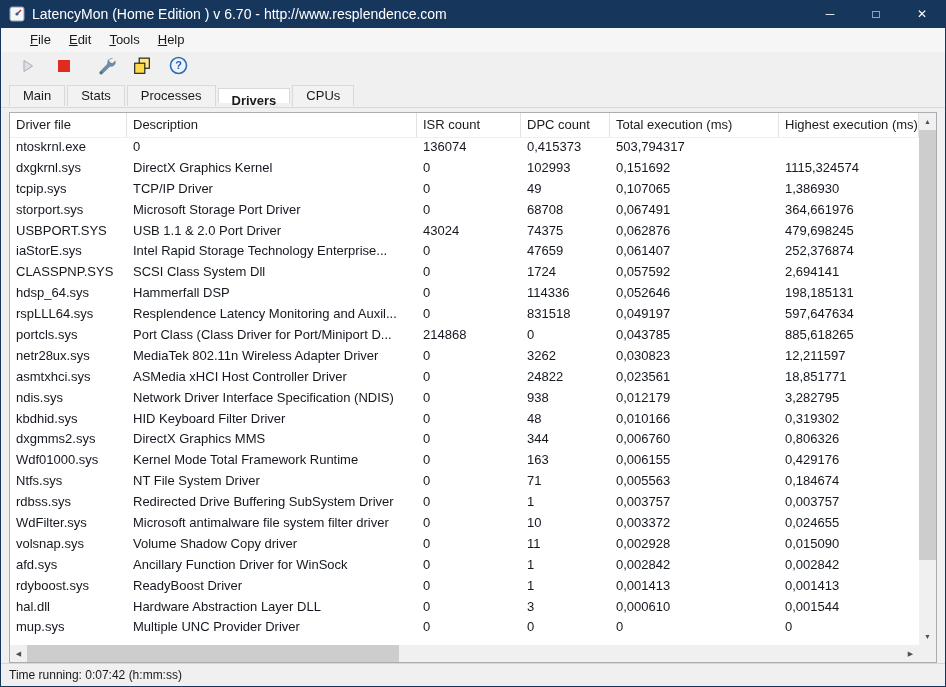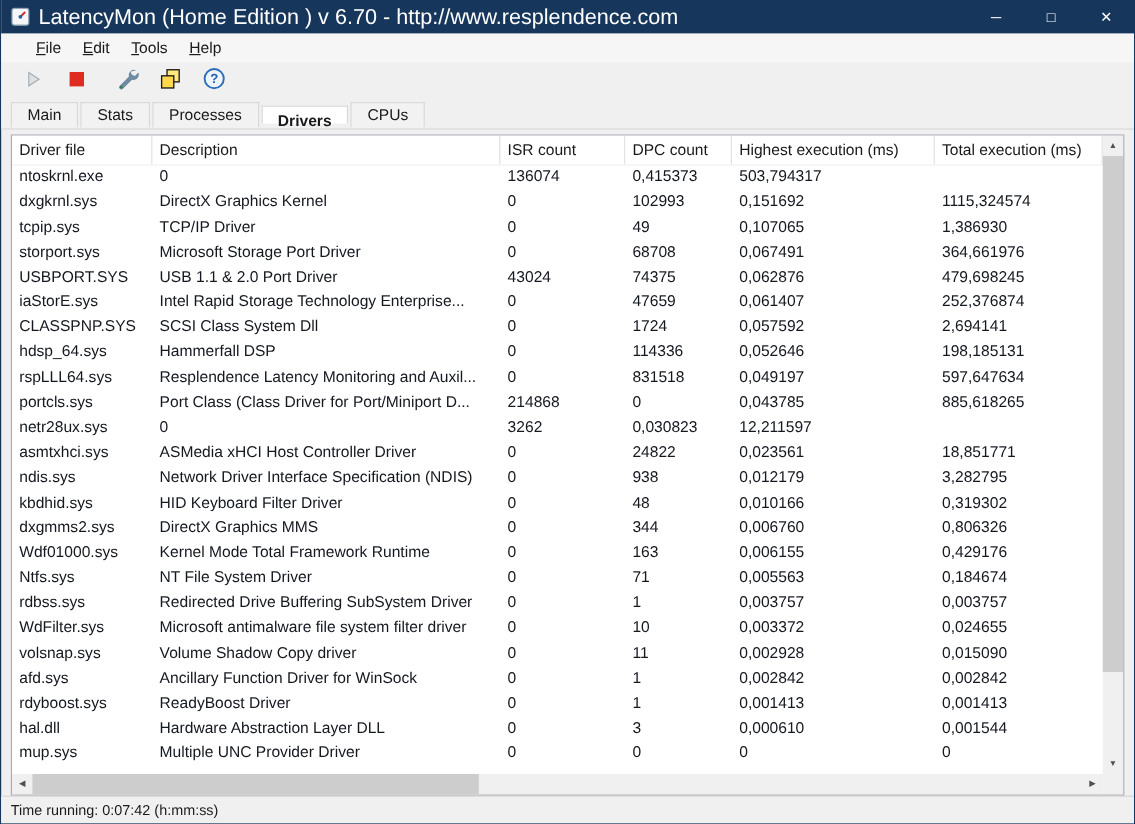--- a/index.html
+++ b/index.html
@@ -20,21 +20,21 @@
   }
   
   .titlebar {
     flex: 0 0 28px;
     background: #17365c;
     color: #fff;
     display: flex; align-items: center;
     padding-left: 8px;
   }
   .app-icon { width: 16px; height: 16px; margin-right: 7px; flex: 0 0 16px; }
-  .title-text { font-size: 18px; white-space: nowrap; }
+  .title-text { font-size: 14px; white-space: nowrap; }
   .win-controls { margin-left: auto; display: flex; height: 100%; }
   .win-btn {
     width: 46px; height: 100%;
     background: transparent; border: none;
     color: #fff; font-size: 12px; font-family: inherit;
     display: flex; align-items: center; justify-content: center;
     cursor: default;
   }
   
   .menubar {
@@ -226,22 +226,22 @@
       <div class="tab">CPUs</div>
     </div>
 
   <div class="content">
     <div class="listview">
       <div class="lv-header" id="lv-header">
           <div class="lv-hcell">Driver file</div>
           <div class="lv-hcell">Description</div>
           <div class="lv-hcell">ISR count</div>
           <div class="lv-hcell">DPC count</div>
+          <div class="lv-hcell">Total execution (ms)</div>
           <div class="lv-hcell">Highest execution (ms)</div>
-          <div class="lv-hcell">Total execution (ms)</div>
         </div>
       <div class="lv-body" id="lv-body">
           <div class="lv-row">
             <div class="lv-cell">ntoskrnl.exe</div>
             <div class="lv-cell">0</div>
             <div class="lv-cell">136074</div>
             <div class="lv-cell">0,415373</div>
             <div class="lv-cell">503,794317</div>
           </div>
           <div class="lv-row">
@@ -311,20 +311,21 @@
           <div class="lv-row">
             <div class="lv-cell">portcls.sys</div>
             <div class="lv-cell">Port Class (Class Driver for Port/Miniport D...</div>
             <div class="lv-cell">214868</div>
             <div class="lv-cell">0</div>
             <div class="lv-cell">0,043785</div>
             <div class="lv-cell">885,618265</div>
           </div>
           <div class="lv-row">
             <div class="lv-cell">netr28ux.sys</div>
+            <div class="lv-cell">MediaTek 802.11n Wireless Adapter Driver</div>
             <div class="lv-cell">0</div>
             <div class="lv-cell">3262</div>
             <div class="lv-cell">0,030823</div>
             <div class="lv-cell">12,211597</div>
           </div>
           <div class="lv-row">
             <div class="lv-cell">asmtxhci.sys</div>
             <div class="lv-cell">ASMedia xHCI Host Controller Driver</div>
             <div class="lv-cell">0</div>
             <div class="lv-cell">24822</div>

